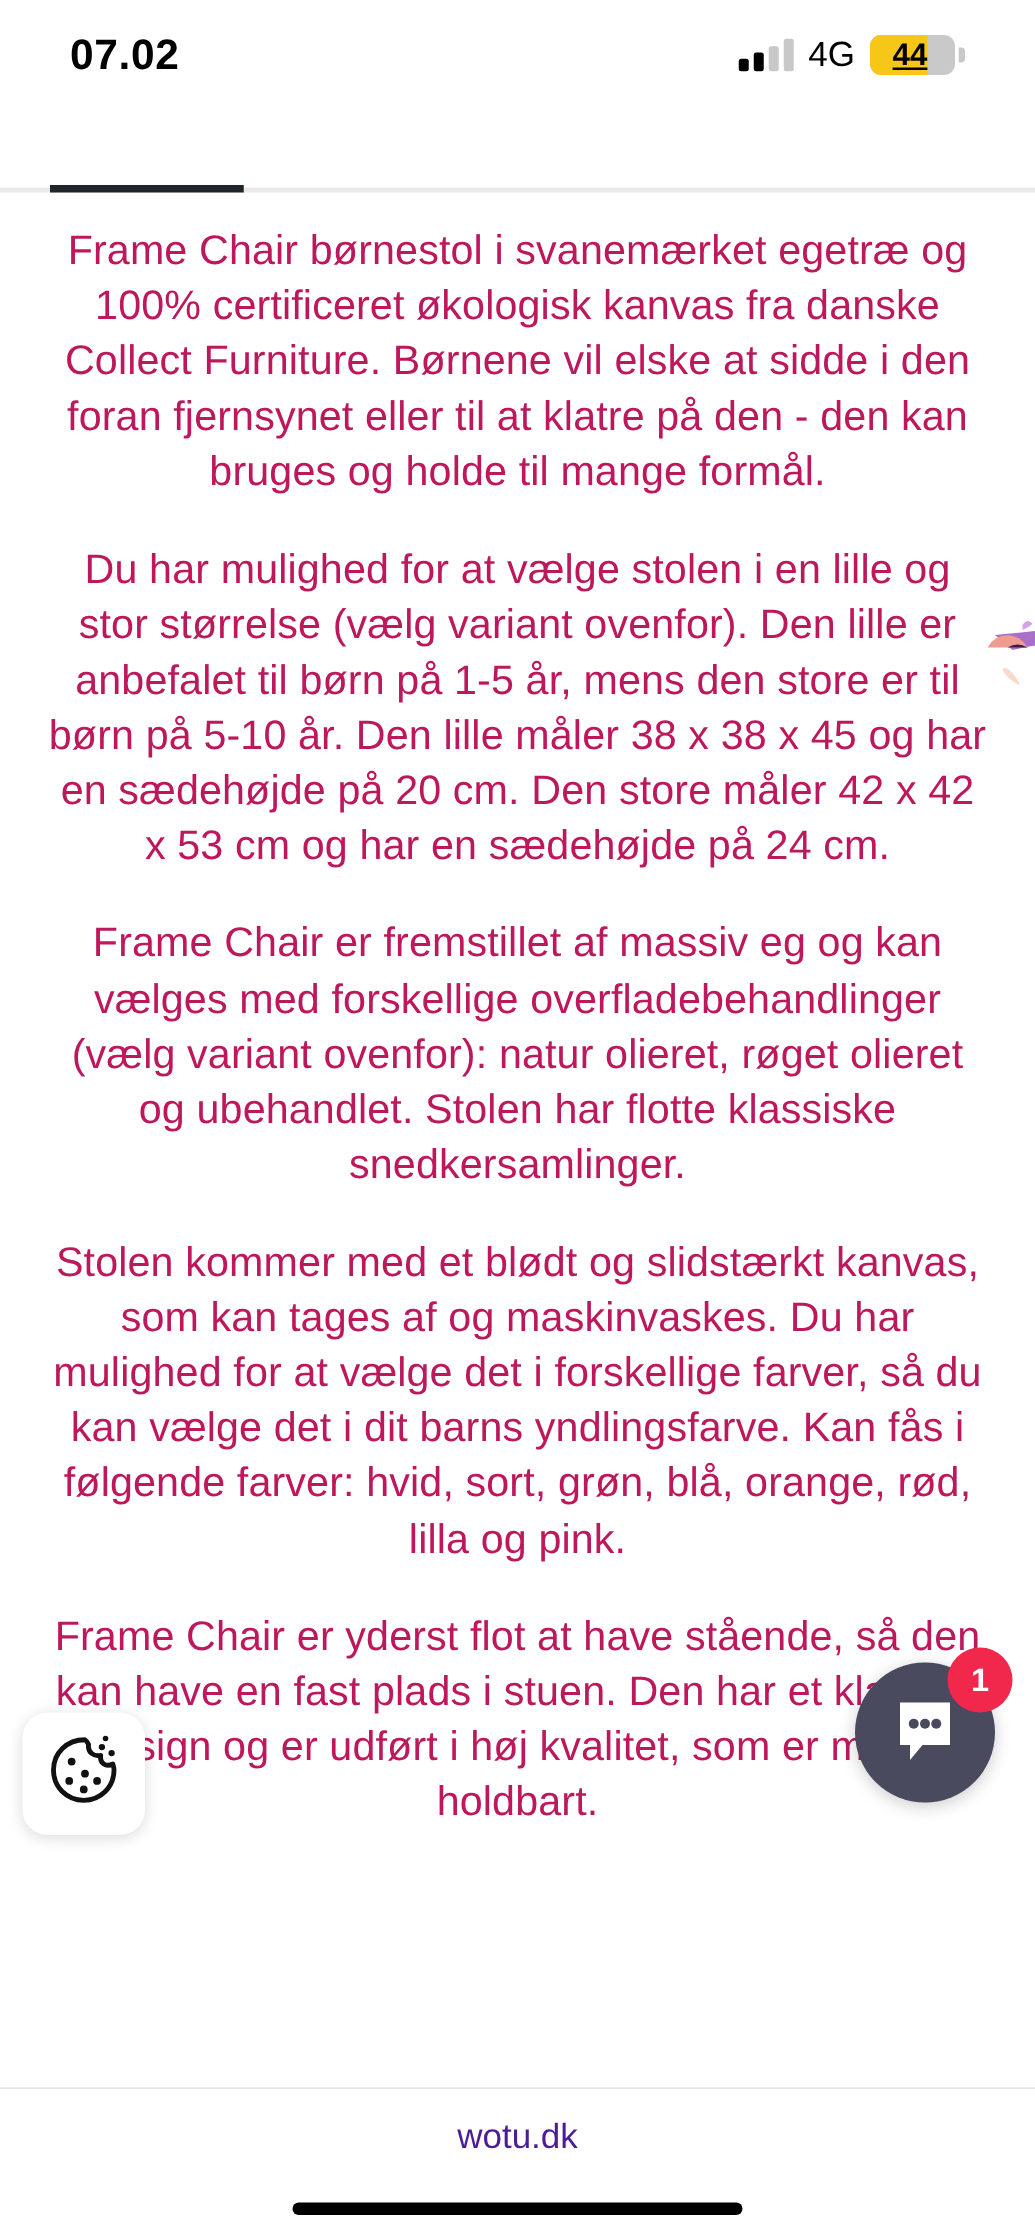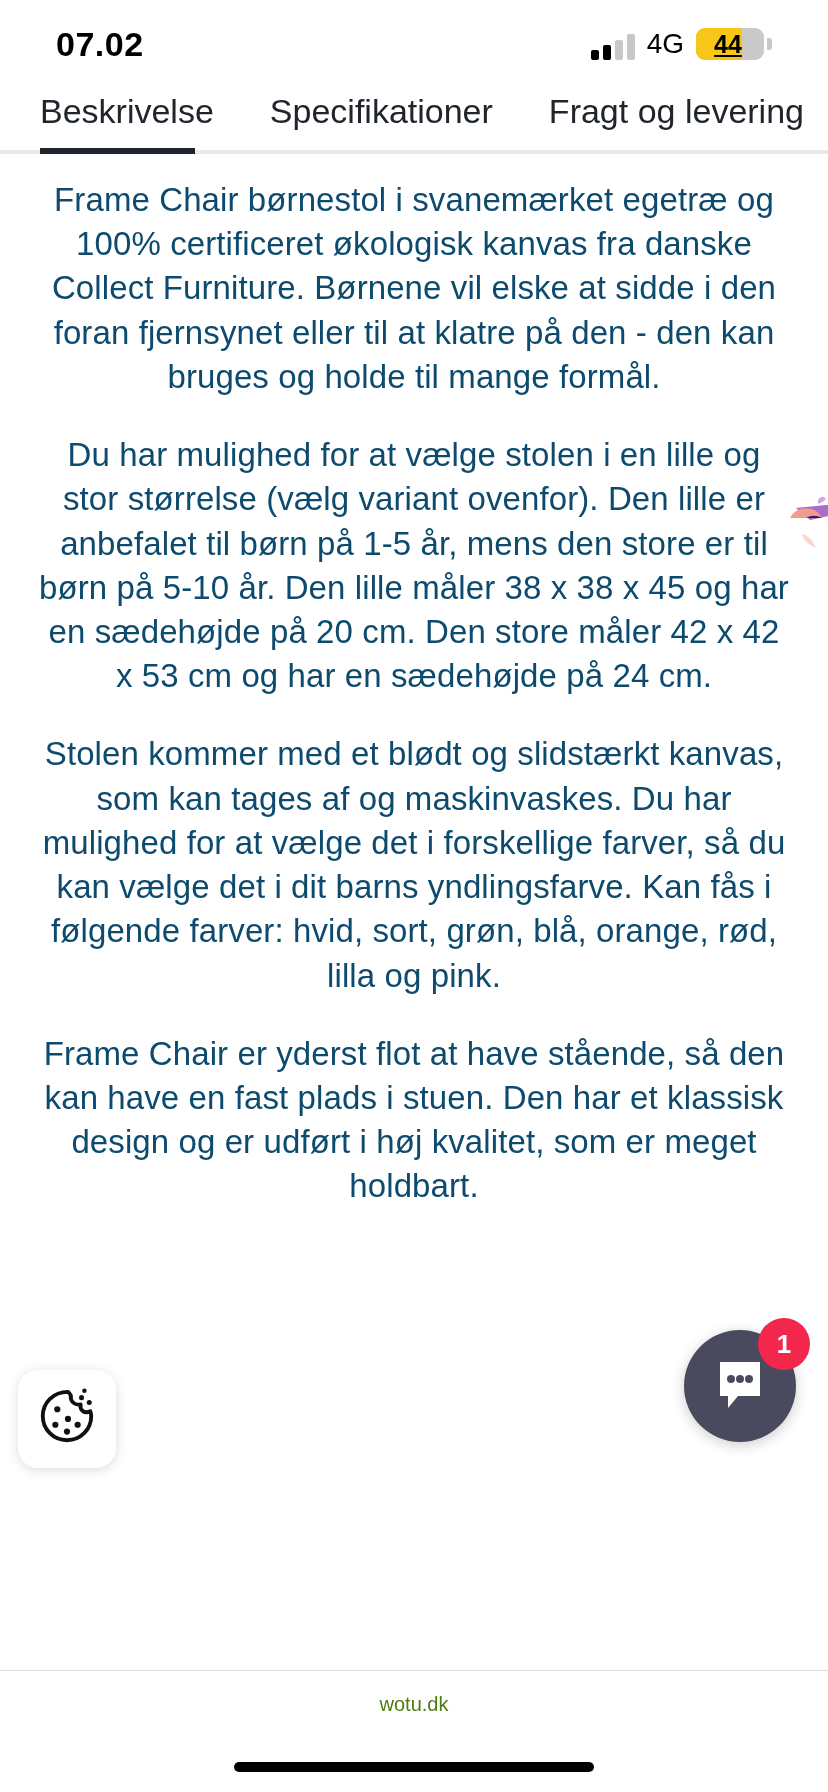--- a/index.html
+++ b/index.html
@@ -21,21 +21,21 @@
     position:absolute; top:0; left:0;
     width:828px; height:88px;
     display:flex; align-items:center;
     justify-content:space-between;
     padding:0 56px 0 56px;
   }
   .status-time {
     font-size:34px; font-weight:bold;
     color:#000; letter-spacing:0.5px;
   }
-  .status-right { display:flex; align-items:flex-end; gap:12px; }
+  .status-right { display:flex; align-items:center; gap:12px; }
   .signal { display:flex; align-items:flex-end; gap:4px; height:26px; }
   .signal i { display:block; width:8px; border-radius:2px; background:#c8c8c8; }
   .signal i.on { background:#000; }
   .signal i:nth-child(1){ height:10px; }
   .signal i:nth-child(2){ height:15px; }
   .signal i:nth-child(3){ height:20px; }
   .signal i:nth-child(4){ height:26px; }
   .net-label { font-size:28px; font-weight:500; color:#000; }
   .battery {
     position:relative;
@@ -90,21 +90,21 @@
     color:#272b33;
   }
   .article h1 {
     font-size:38px; font-weight:400;
     line-height:1.3; color:#20242b;
     margin:22px 0 52px 0;
     letter-spacing:0.2px;
   }
   .article p {
     font-size:33px; line-height:1.34;
-    margin:0 0 34px 0; color:#0c4a6e;
+    margin:0 0 34px 0; color:#be185d;
     letter-spacing:0.1px;
   }
 
   
   .bird-badge {
     position:absolute; right:-12px; top:478px;
     width:74px; height:74px;
     pointer-events:none;
   }
 
@@ -139,21 +139,21 @@
 
   
   .bottom-bar {
     position:absolute; left:0; bottom:0;
     width:828px; height:122px;
     background:#ffffff;
     border-top:1px solid #dcdcdc;
     display:flex; align-items:flex-start; justify-content:center;
     padding-top:22px;
   }
-  .bottom-url { font-size:20px; color:#4d7c0f; }
+  .bottom-url { font-size:28px; color:#4c1d95; }
   .home-indicator {
     position:absolute; left:50%; transform:translateX(-50%);
     bottom:20px; width:360px; height:10px;
     background:#000; border-radius:5px;
   }
 </style>
 </head>
 <body>
 
 <div id="screen">
@@ -171,31 +171,27 @@
       <span style="display:flex;align-items:center;text-decoration:underline;">
         <span class="battery">
           <span class="fill"></span>
           <span class="num">44</span>
         </span>
         <span class="battery-tip"></span>
       </span>
     </div>
   </div>
 
-  <div class="tabs">
-    <div class="tab">Beskrivelse</div>
-    <div class="tab">Specifikationer</div>
-    <div class="tab">Fragt og levering</div>
-  </div>
   <div class="tab-underline-track"></div>
   <div class="tab-underline-active"></div>
 
   <div class="article">
     <p>Frame Chair børnestol i svanemærket egetræ og 100% certificeret økologisk kanvas fra danske Collect Furniture. Børnene vil elske at sidde i den foran fjernsynet eller til at klatre på den - den kan bruges og holde til mange formål.</p>
     <p>Du har mulighed for at vælge stolen i en lille og stor størrelse (vælg variant ovenfor). Den lille er anbefalet til børn på 1-5 år, mens den store er til børn på 5-10 år. Den lille måler 38 x 38 x 45 og har en sædehøjde på 20 cm. Den store måler 42 x 42 x 53 cm og har en sædehøjde på 24 cm.</p>
+    <p>Frame Chair er fremstillet af massiv eg og kan vælges med forskellige overfladebehandlinger (vælg variant ovenfor): natur olieret, røget olieret og ubehandlet. Stolen har flotte klassiske snedkersamlinger.</p>
     <p>Stolen kommer med et blødt og slidstærkt kanvas, som kan tages af og maskinvaskes. Du har mulighed for at vælge det i forskellige farver, så du kan vælge det i dit barns yndlingsfarve. Kan fås i følgende farver: hvid, sort, grøn, blå, orange, rød, lilla og pink.</p>
     <p>Frame Chair er yderst flot at have stående, så den kan have en fast plads i stuen. Den har et klassisk design og er udført i høj kvalitet, som er meget holdbart.</p>
   </div>
 
   <div class="bird-badge">
     <svg viewBox="0 0 74 74" width="74" height="74">
       <path d="M30 30 L60 27 Q72 26 70 33 Q68 38 58 39 L44 42 Z" fill="#a96ec9"></path>
       <path d="M52 22 Q56 16 60 21 Q57 24 52 26 Z" fill="#d9a0e8"></path>
       <path d="M24 40 A18 18 0 0 1 56 40 Z" fill="#ef9b8f"></path>
       <path d="M40 40 A16 16 0 0 1 56 40 Z" fill="#3e1a4d"></path>

